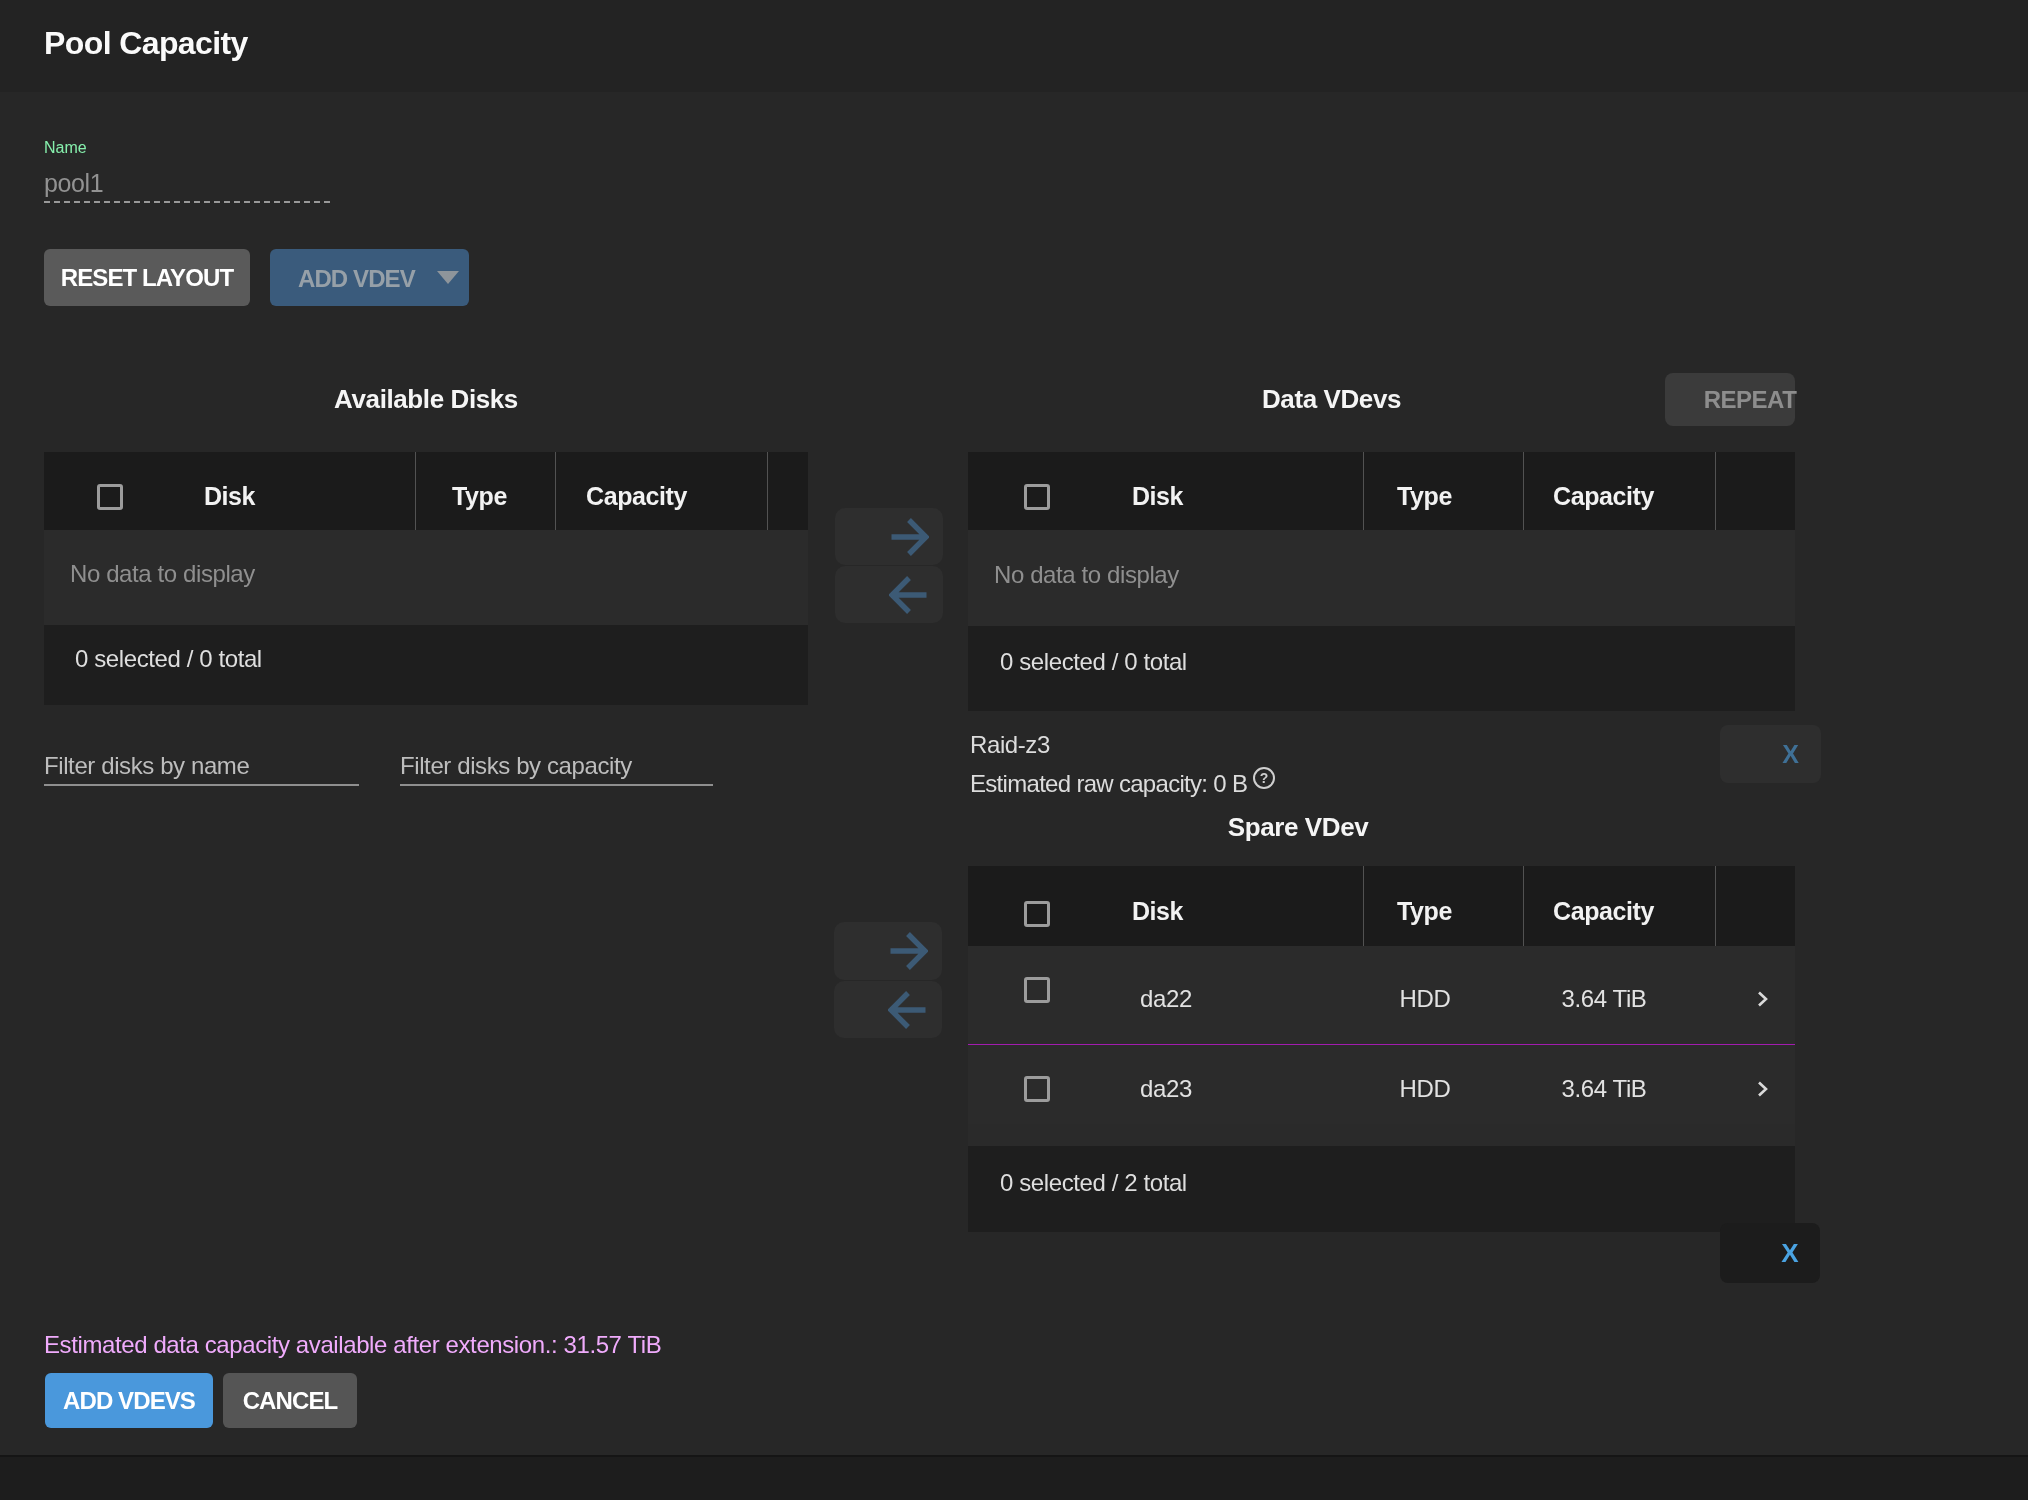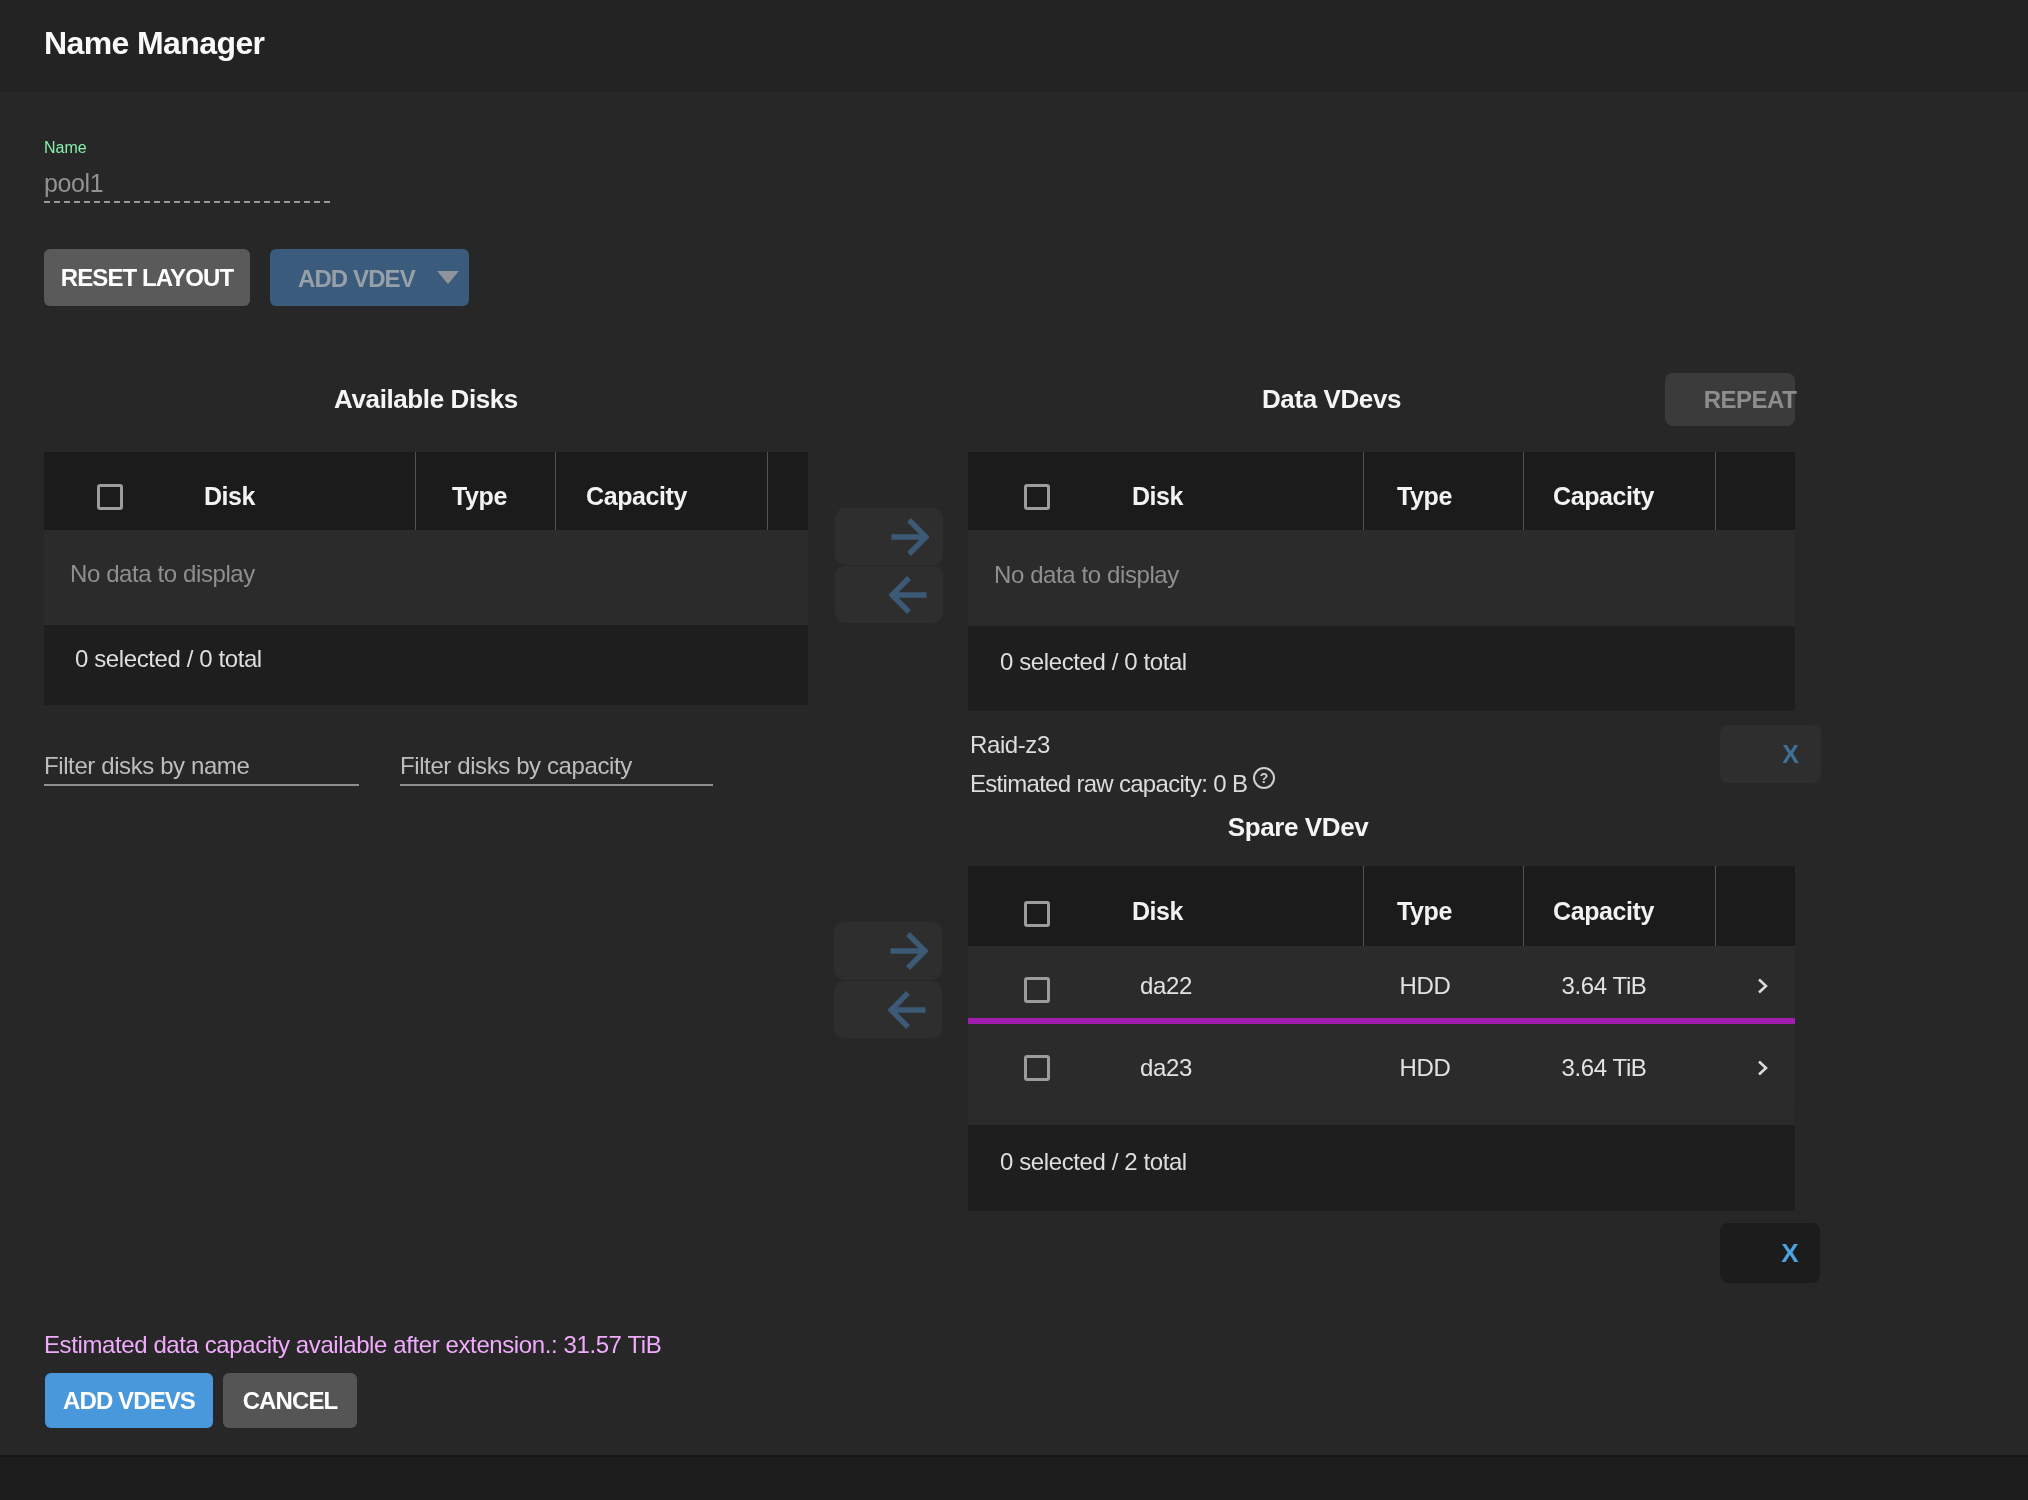--- a/index.html
+++ b/index.html
@@ -14,21 +14,21 @@
   .rowtxt { font-size:24px; letter-spacing:-0.4px; color:#e2e2e2; }
   .dcell { display:flex; align-items:center; justify-content:center; position:relative; height:100%; padding-top:8px; }
   .sect-title { font-weight:bold; font-size:26px; letter-spacing:-0.4px; color:#f5f5f5; text-align:center; }
   .xbtn { display:flex; align-items:center; justify-content:center; border-radius:8px; font-weight:bold;padding-left:40px; }
 </style>
 </head>
 <body>
 <div id="stage">
 
   <div class="abs" style="left:0;top:0;width:2028px;height:92px;background:#232323;"></div>
-  <div class="abs" style="left:44px;top:25px;font-size:32px;font-weight:bold;color:#fafafa;letter-spacing:-0.6px;">Name Manager</div>
+  <div class="abs" style="left:44px;top:25px;font-size:32px;font-weight:bold;color:#fafafa;letter-spacing:-0.6px;">Pool Capacity</div>
 
   <div class="abs" style="left:44px;top:139px;font-size:16px;color:#86efac;">Name</div>
   <div class="abs" style="left:44px;top:169px;font-size:25px;color:#929292;letter-spacing:-0.4px;">pool1</div>
   <div class="abs" style="left:44px;top:201px;width:288px;height:2px;background:repeating-linear-gradient(90deg,#999 0,#999 6px,transparent 6px,transparent 10px);"></div>
 
   <div class="abs btn" style="left:44px;top:249px;width:206px;height:57px;background:#5a5a5a;">RESET LAYOUT</div>
   <div class="abs" style="left:258px;top:249px;width:199px;height:57px;background:#3a5b7c;border-radius:6px;margin-left:12px;">
     <span class="abs" style="left:28px;top:16px;font-size:24px;font-weight:bold;letter-spacing:-0.9px;color:#96a0a8;">ADD VDEV</span>
     <span class="abs" style="right:10px;top:22px;width:0;height:0;border-left:11px solid transparent;border-right:11px solid transparent;border-top:13px solid #8e959b;"></span>
   </div>
@@ -92,21 +92,21 @@
   <div class="abs xbtn" style="left:1720px;top:725px;width:101px;height:58px;background:#2e2e2e;font-size:25px;color:#3f7096;">X</div>
 
   <div class="abs sect-title" style="left:968px;top:812px;width:660px;">Spare VDev</div>
   <div class="abs" style="left:968px;top:866px;width:827px;">
     <div class="thead" style="height:80px;">
       <div class="hcell" style="width:396px;padding-right:16px;"><span class="cb" style="left:56px;top:35px;"></span>Disk</div>
       <div class="hcell" style="width:160px;padding-right:38px;">Type</div>
       <div class="hcell" style="width:192px;padding-right:32px;">Capacity</div>
       <div class="hcell" style="width:79px;"></div>
     </div>
-    <div style="height:78px;background:#2b2b2b;border-bottom:6px solid #a21caf;display:flex;position:relative;">
+    <div style="height:99px;background:#2b2b2b;border-bottom:1px solid #a21caf;display:flex;position:relative;">
       <div class="dcell" style="width:396px;">
           <span class="cb" style="left:56px;top:31px;"></span>
           <span class="rowtxt">da22</span>
         </div>
       <div class="dcell" style="width:160px;padding-right:38px;">
           <span class="rowtxt">HDD</span>
         </div>
       <div class="dcell" style="width:192px;padding-right:32px;">
           <span class="rowtxt">3.64 TiB</span>
         </div>

